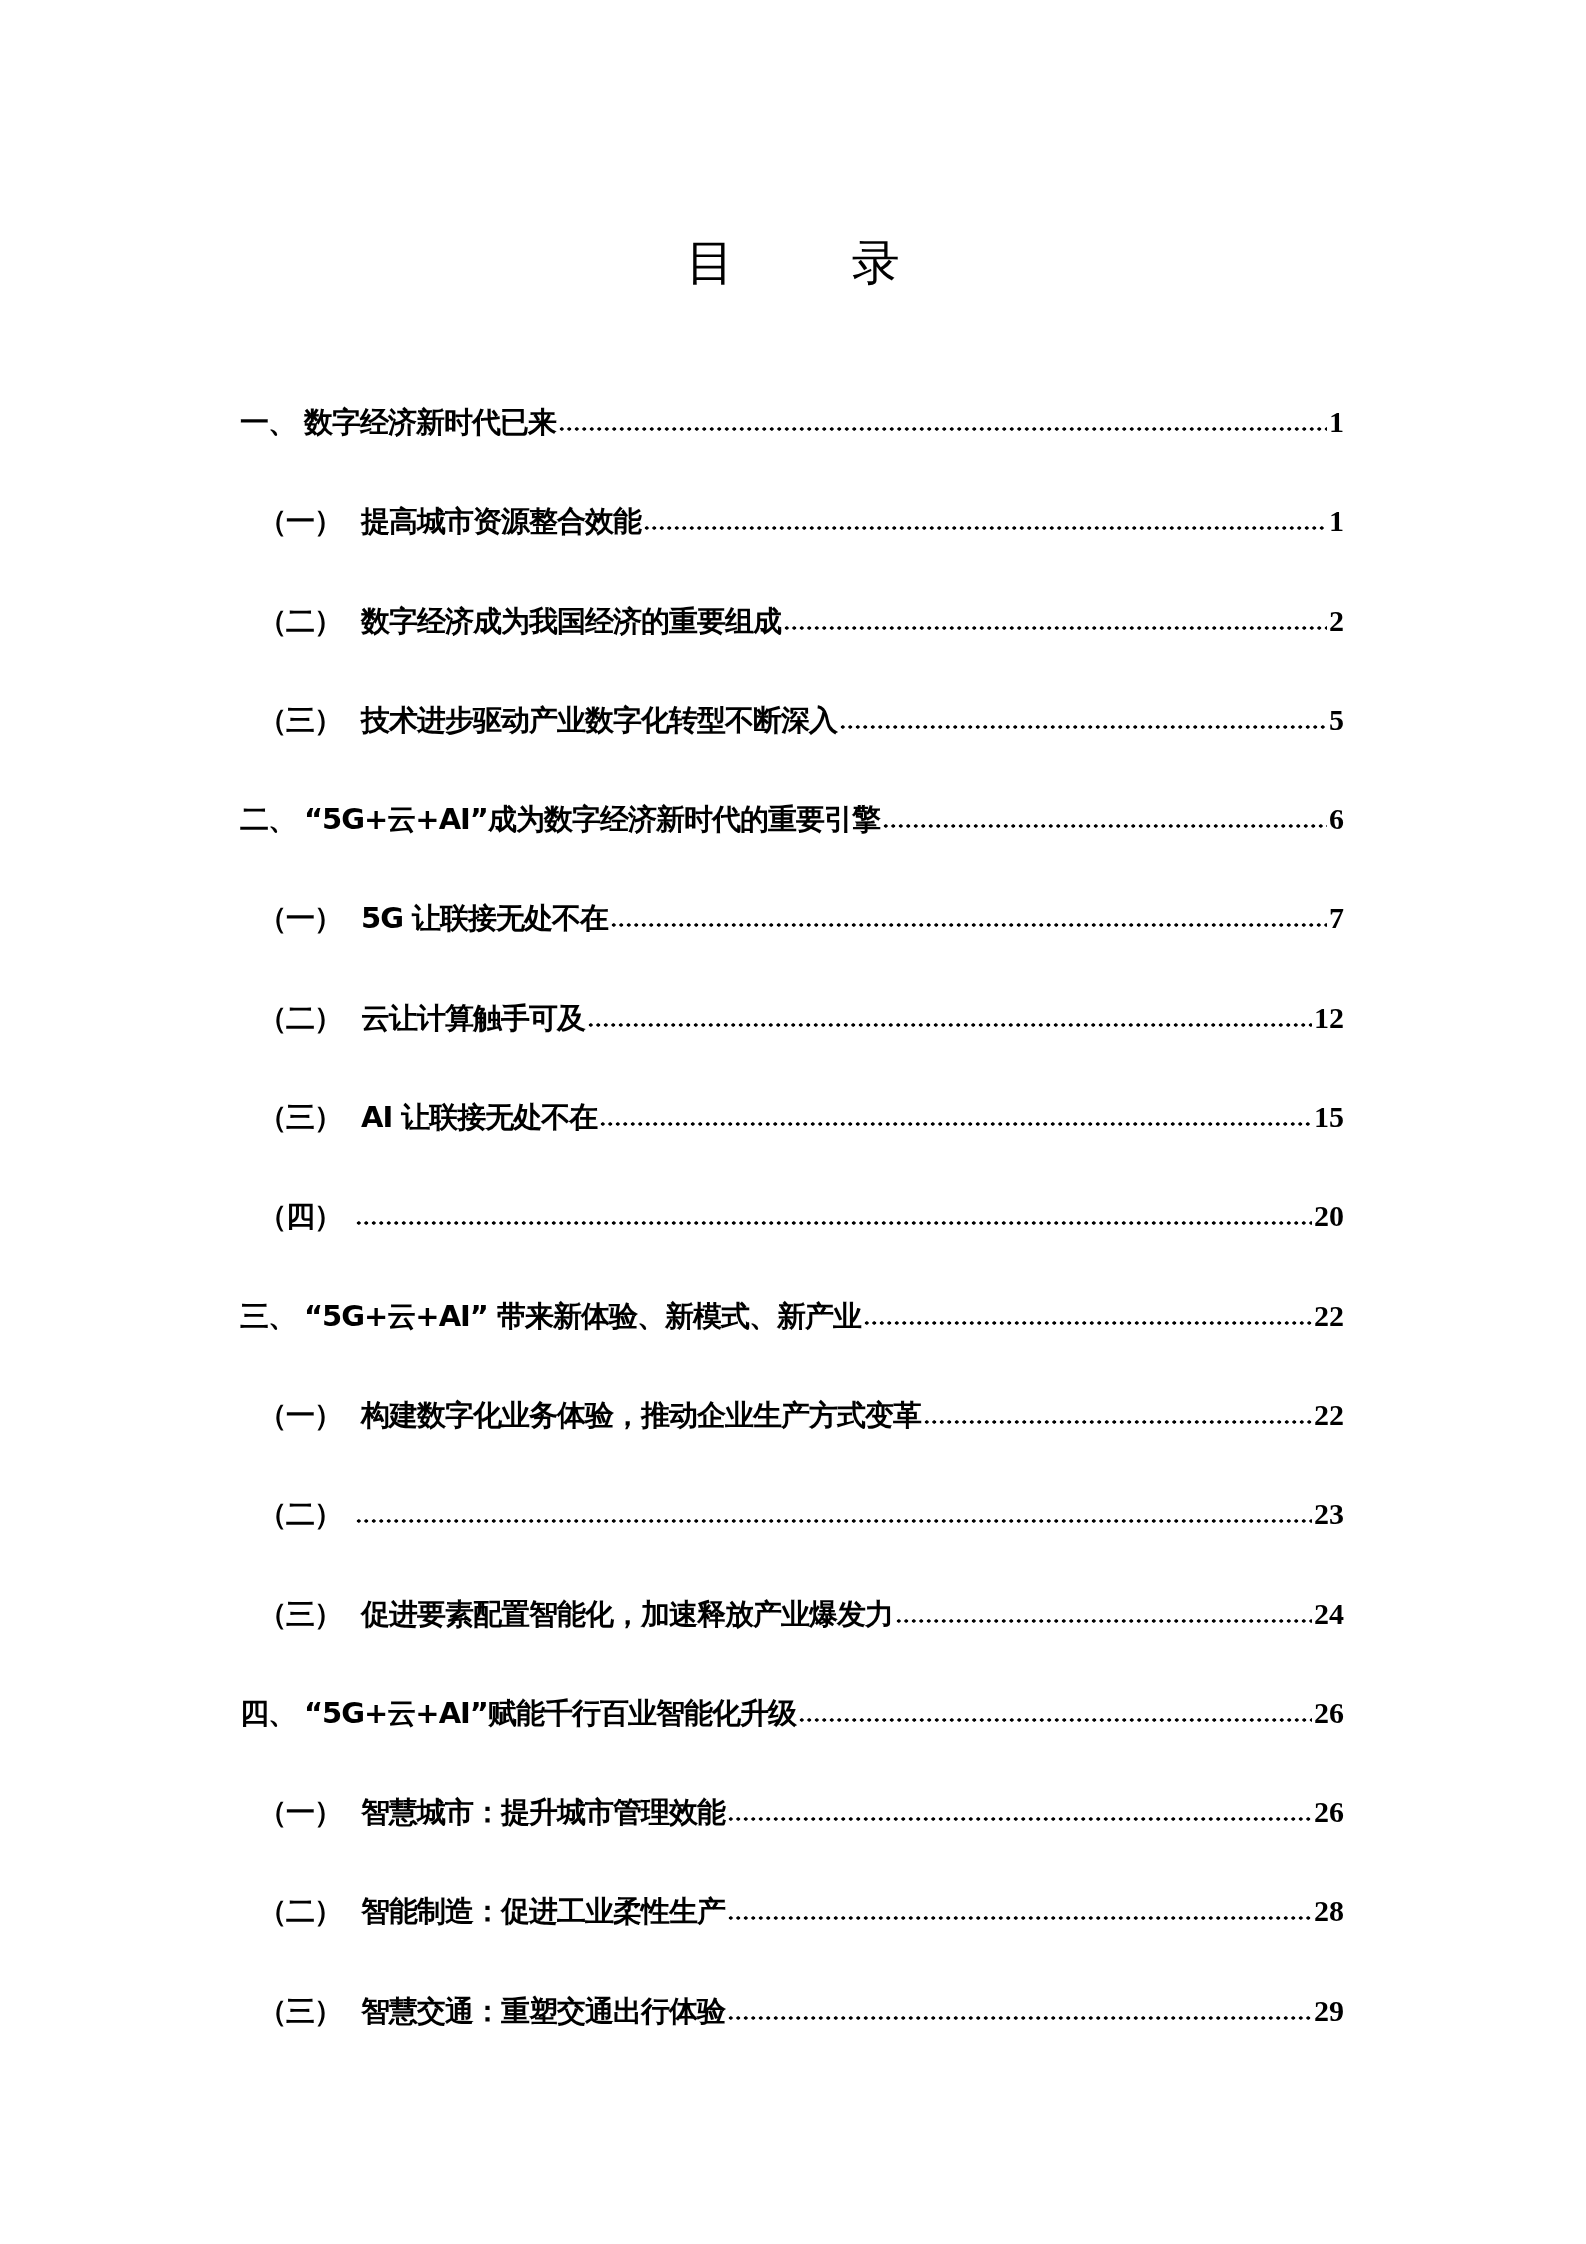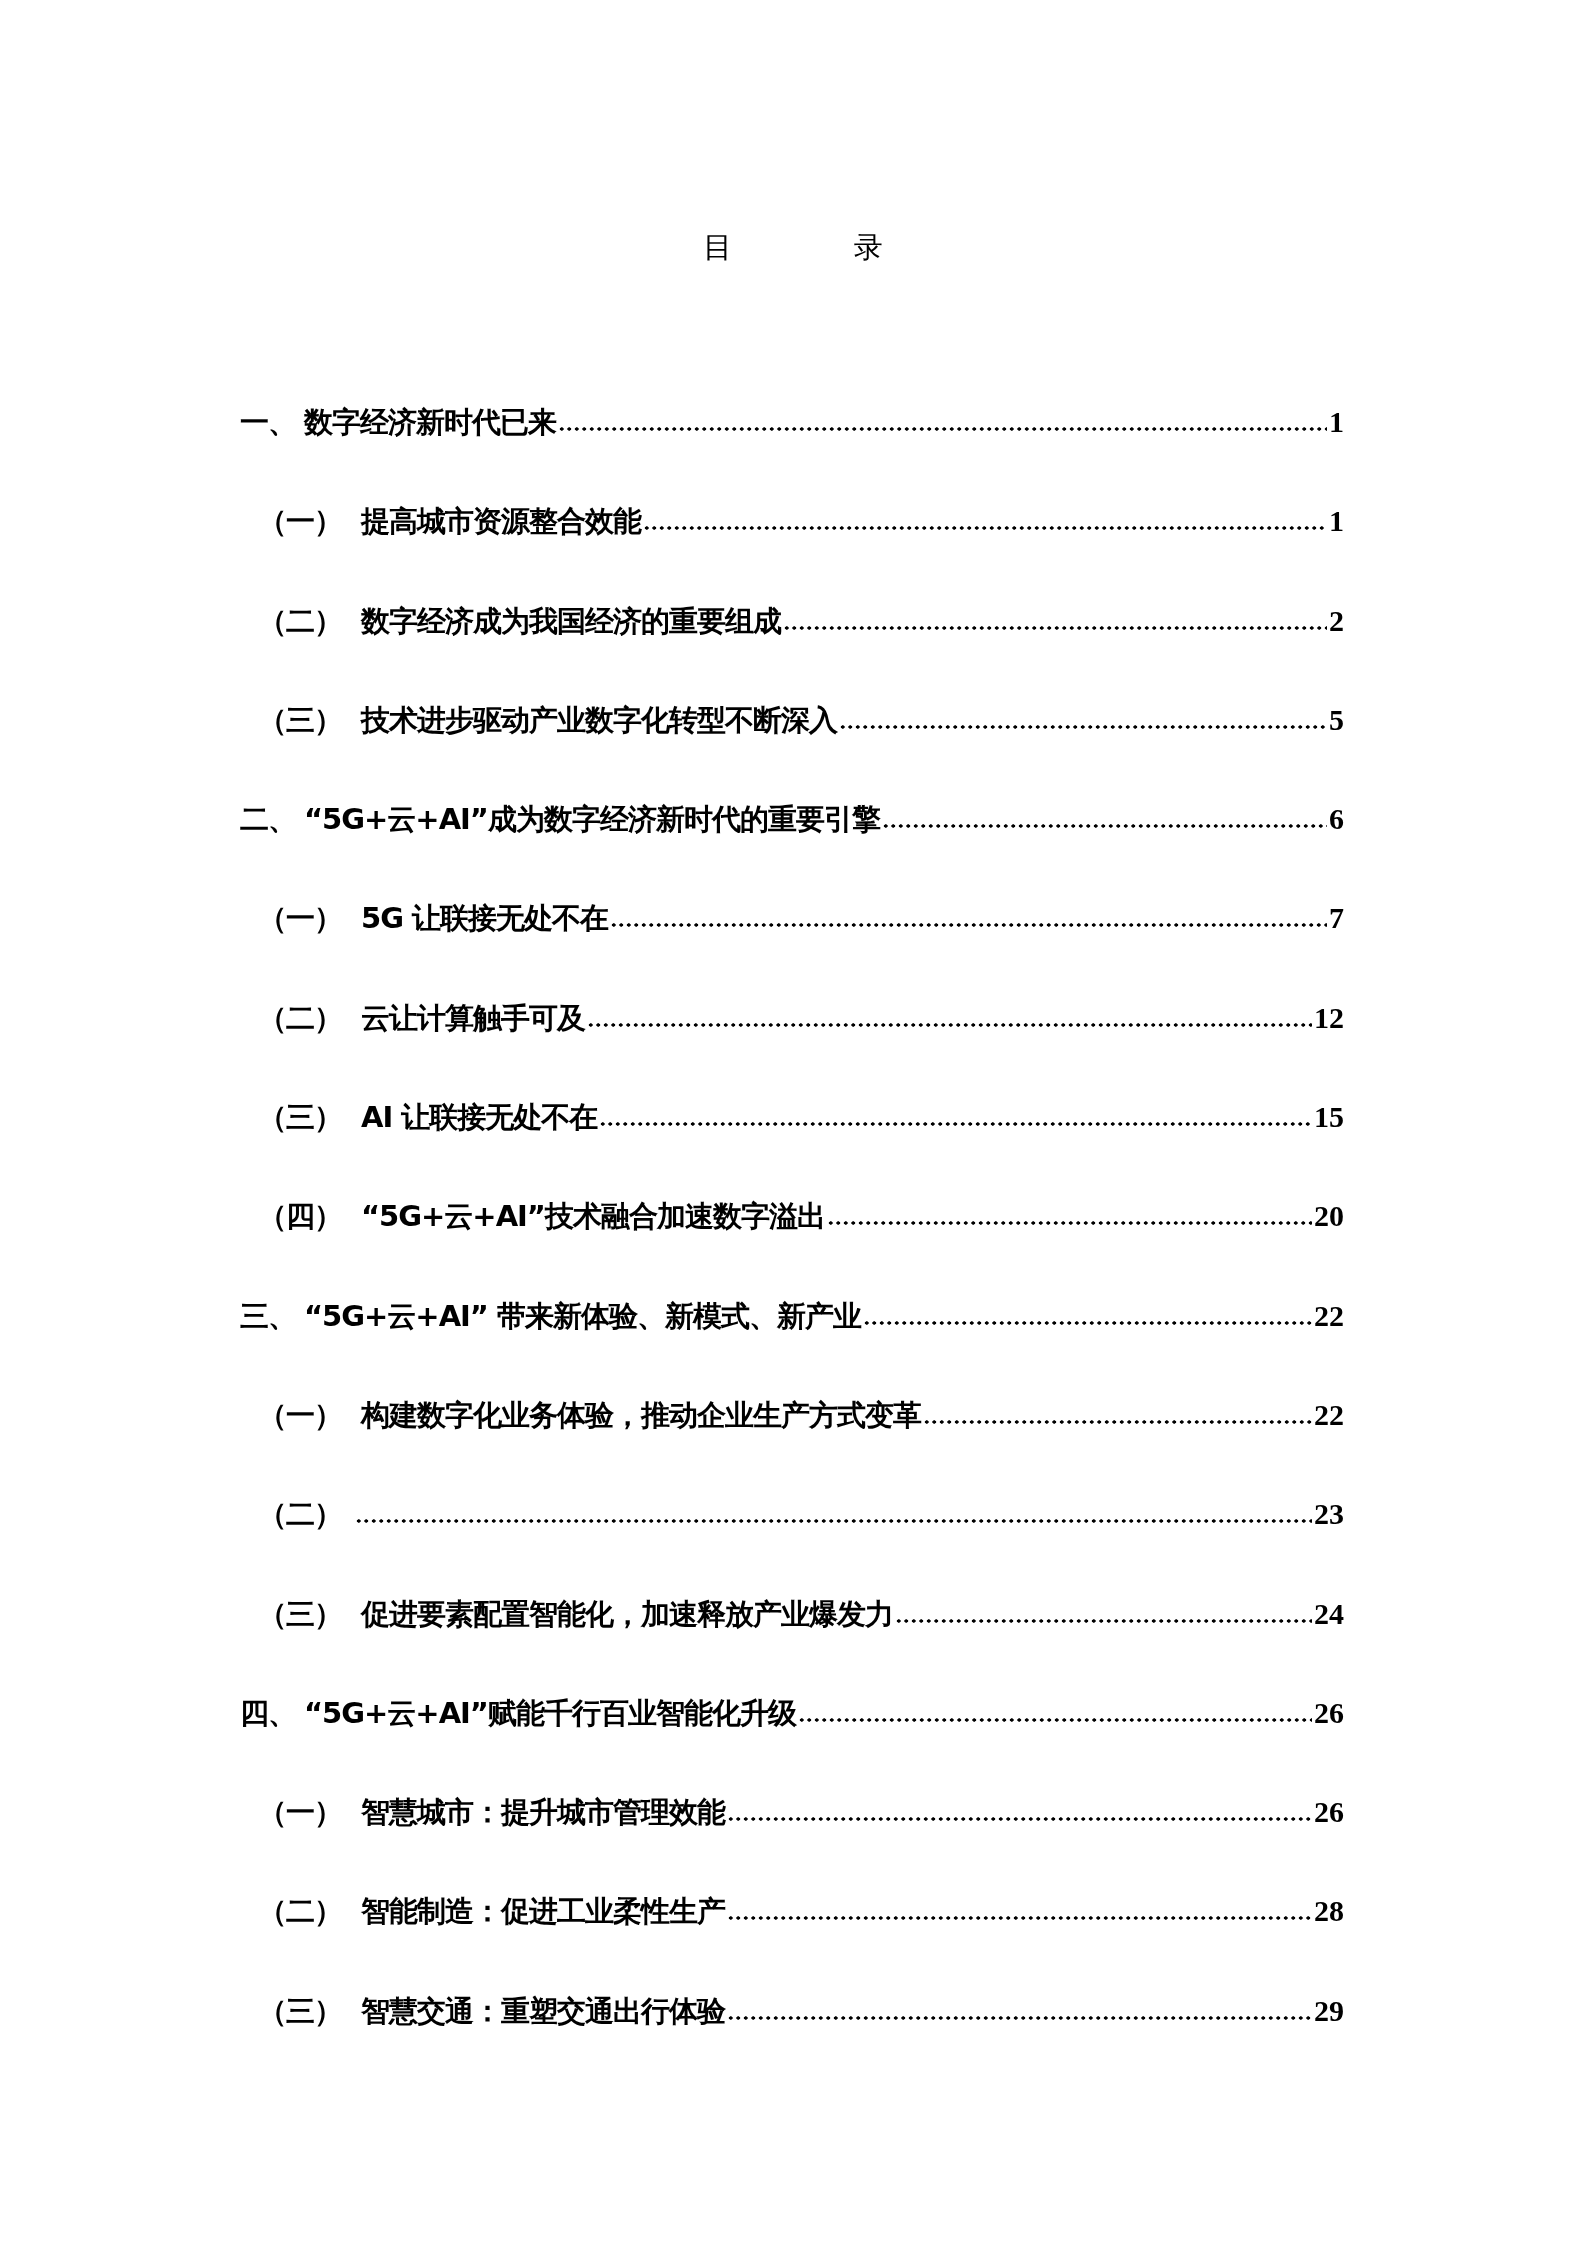--- a/index.html
+++ b/index.html
@@ -21,27 +21,27 @@
       width: 1586px;
       height: 2244px;
       background: #ffffff;
     }
     .toc-title {
       position: absolute;
       top: 207px;
       left: 0;
       width: 1586px;
       text-align: center;
-      font-size: 29px;
+      font-size: 48px;
       line-height: 48px;
       font-weight: normal;
       letter-spacing: 52px;
       padding-left: 52px;
       box-sizing: border-box;
-      font-family: Liberation Mono, monospace;
+      font-family: Liberation Sans, sans-serif;
     }
     .toc-list {
       position: absolute;
       left: 240px;
       top: 402px;
       width: 1104px;
       margin: 0;
       padding: 0;
       list-style: none;
     }
@@ -174,21 +174,20 @@
         <span class="entry-number">（三）</span>
         <span class="entry-text">AI 让联接无处不在</span>
       </span>
       <span class="leader"></span>
       <span class="entry-page">15</span>
     </li>
 
     <li class="toc-entry level-2">
       <span class="entry-label">
         <span class="entry-number">（四）</span>
-        <span class="entry-text">“5G+云+AI”技术融合加速数字溢出</span>
       </span>
       <span class="leader"></span>
       <span class="entry-page">20</span>
     </li>
 
     <li class="toc-entry level-1">
       <span class="entry-label">
         <span class="entry-number">三、</span>
         <span class="entry-text"> “5G+云+AI” 带来新体验、新模式、新产业</span>
       </span>

